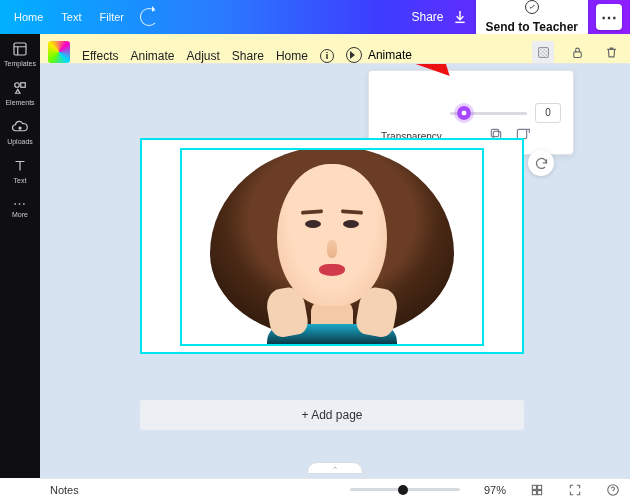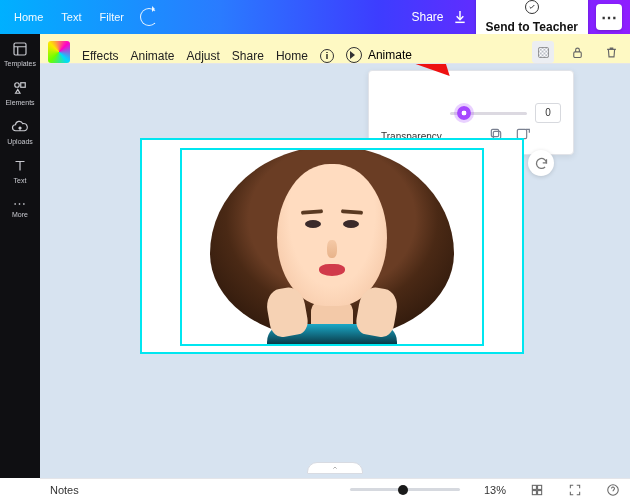--- a/index.html
+++ b/index.html
@@ -337,35 +337,36 @@
             <div class="eye r"></div>
           <div class="nose"></div>
           <div class="lips"></div>
         </div>
         <div class="hand l"></div>
           <div class="hand r"></div>
       </div>
     </div>
   </div>
 
+  <div class="add-page">+ Add page</div>
 
   <div class="scroll-pill">
     <svg viewBox="0 0 24 24" fill="none" stroke="#888" stroke-width="2">
         <path d="M7 14l5-5 5 5"></path>
       </svg>
   </div>
 </div>
 
 <div class="statusbar">
   <span>Notes</span>
   <div class="spacer"></div>
   <div class="zoom-track">
     <div class="zoom-thumb" style="left:48%"></div>
   </div>
-  <span>13%</span>
+  <span>97%</span>
   <span class="sb-icon">
     <svg viewBox="0 0 24 24" fill="none" stroke="#666" stroke-width="1.8">
         <rect x="4" y="4" width="7" height="7"></rect>
         <rect x="13" y="4" width="7" height="7"></rect>
         <rect x="4" y="13" width="7" height="7"></rect>
         <rect x="13" y="13" width="7" height="7"></rect>
       </svg>
   </span>
   <span class="sb-icon">
     <svg viewBox="0 0 24 24" fill="none" stroke="#666" stroke-width="1.8">

